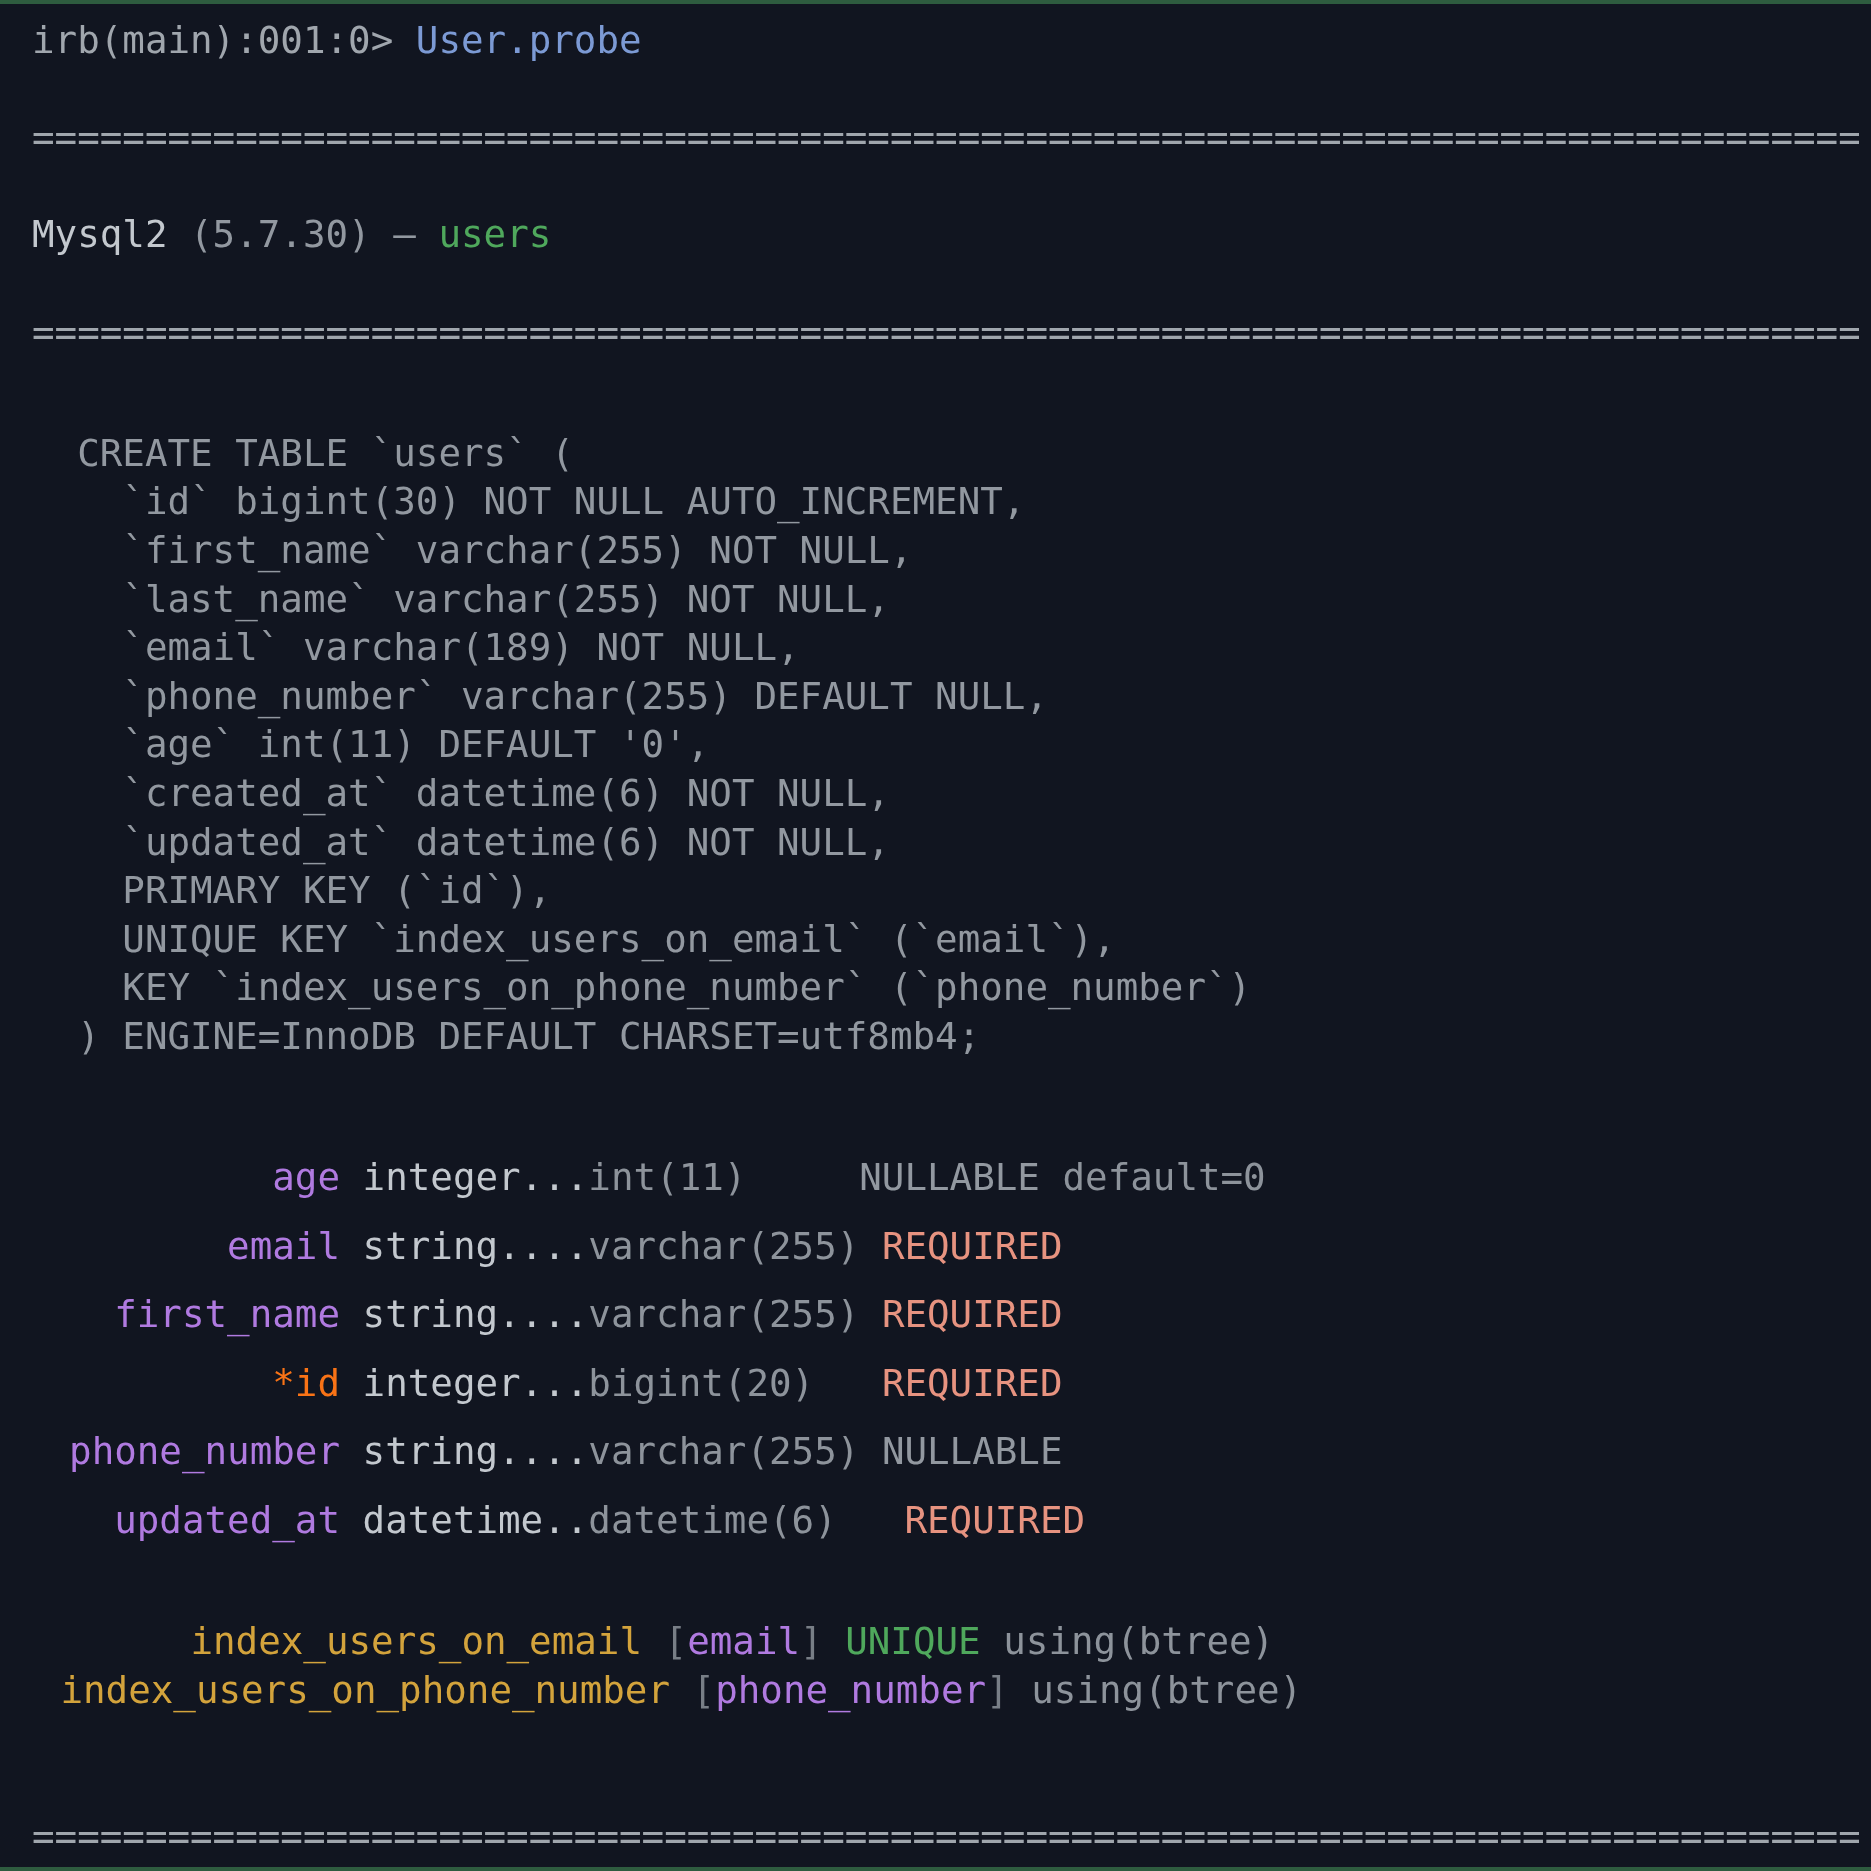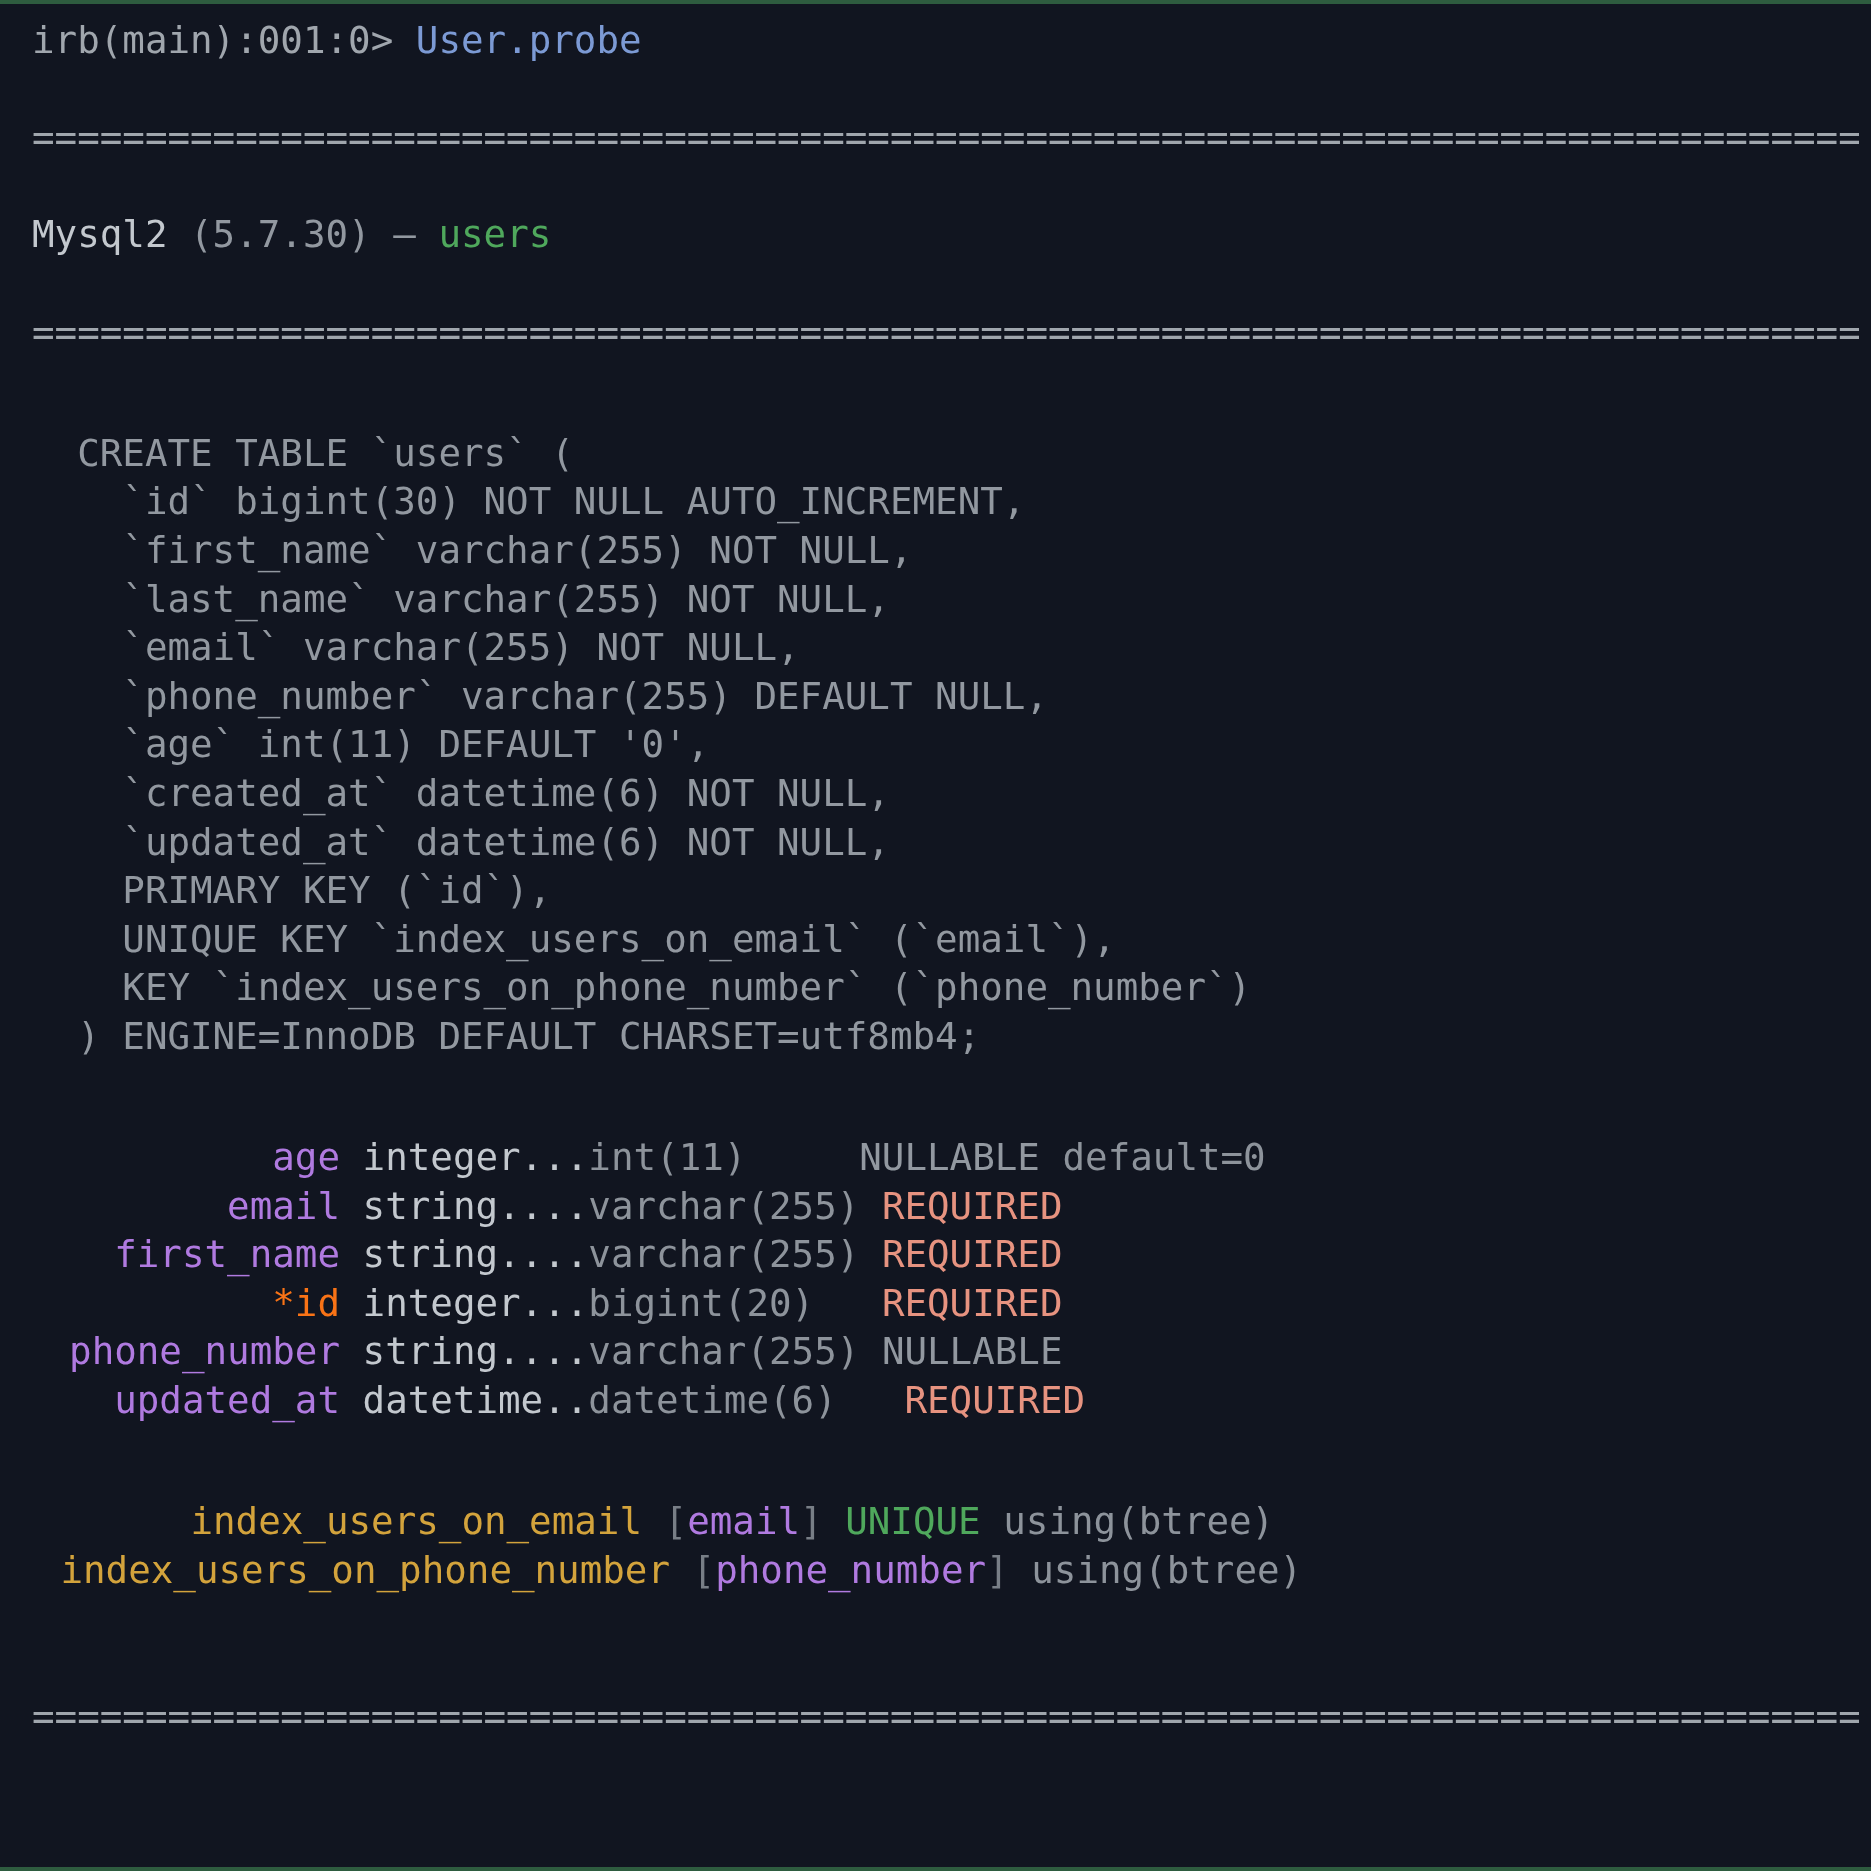--- a/index.html
+++ b/index.html
@@ -57,20 +57,21 @@
   .c-gray     { color: #8d939b; }
   .c-brackets { color: #787e86; }
 
   
   .colrow {
     white-space: pre;
     font-size: 37.5px;
     line-height: 48.6px;
     padding-left: 20px;
     color: #9298a0;
+    margin-top: 20px;
   }
   .colname { display: inline-block; width: 308px; text-align: right; }
 
   .idxrow {
     white-space: pre;
     font-size: 37.5px;
     line-height: 48.6px;
     padding-left: 20px;
     color: #9298a0;
   }
@@ -96,21 +97,21 @@
   <div class="rule">===========================================================================================</div>
 
   <div class="blank"></div>
   <div class="blank-sm"></div>
 
   <div>
     <div class="line c-dim">  CREATE TABLE `users` (</div>
     <div class="line c-dim">    `id` bigint(30) NOT NULL AUTO_INCREMENT,</div>
     <div class="line c-dim">    `first_name` varchar(255) NOT NULL,</div>
     <div class="line c-dim">    `last_name` varchar(255) NOT NULL,</div>
-    <div class="line c-dim">    `email` varchar(255) NOT NULL,</div>
+    <div class="line c-dim">    `email` varchar(189) NOT NULL,</div>
     <div class="line c-dim">    `phone_number` varchar(255) DEFAULT NULL,</div>
     <div class="line c-dim">    `age` int(11) DEFAULT '0',</div>
     <div class="line c-dim">    `created_at` datetime(6) NOT NULL,</div>
     <div class="line c-dim">    `updated_at` datetime(6) NOT NULL,</div>
     <div class="line c-dim">    PRIMARY KEY (`id`),</div>
     <div class="line c-dim">    UNIQUE KEY `index_users_on_email` (`email`),</div>
     <div class="line c-dim">    KEY `index_users_on_phone_number` (`phone_number`)</div>
     <div class="line c-dim">  ) ENGINE=InnoDB DEFAULT CHARSET=utf8mb4;</div>
   </div>
 

